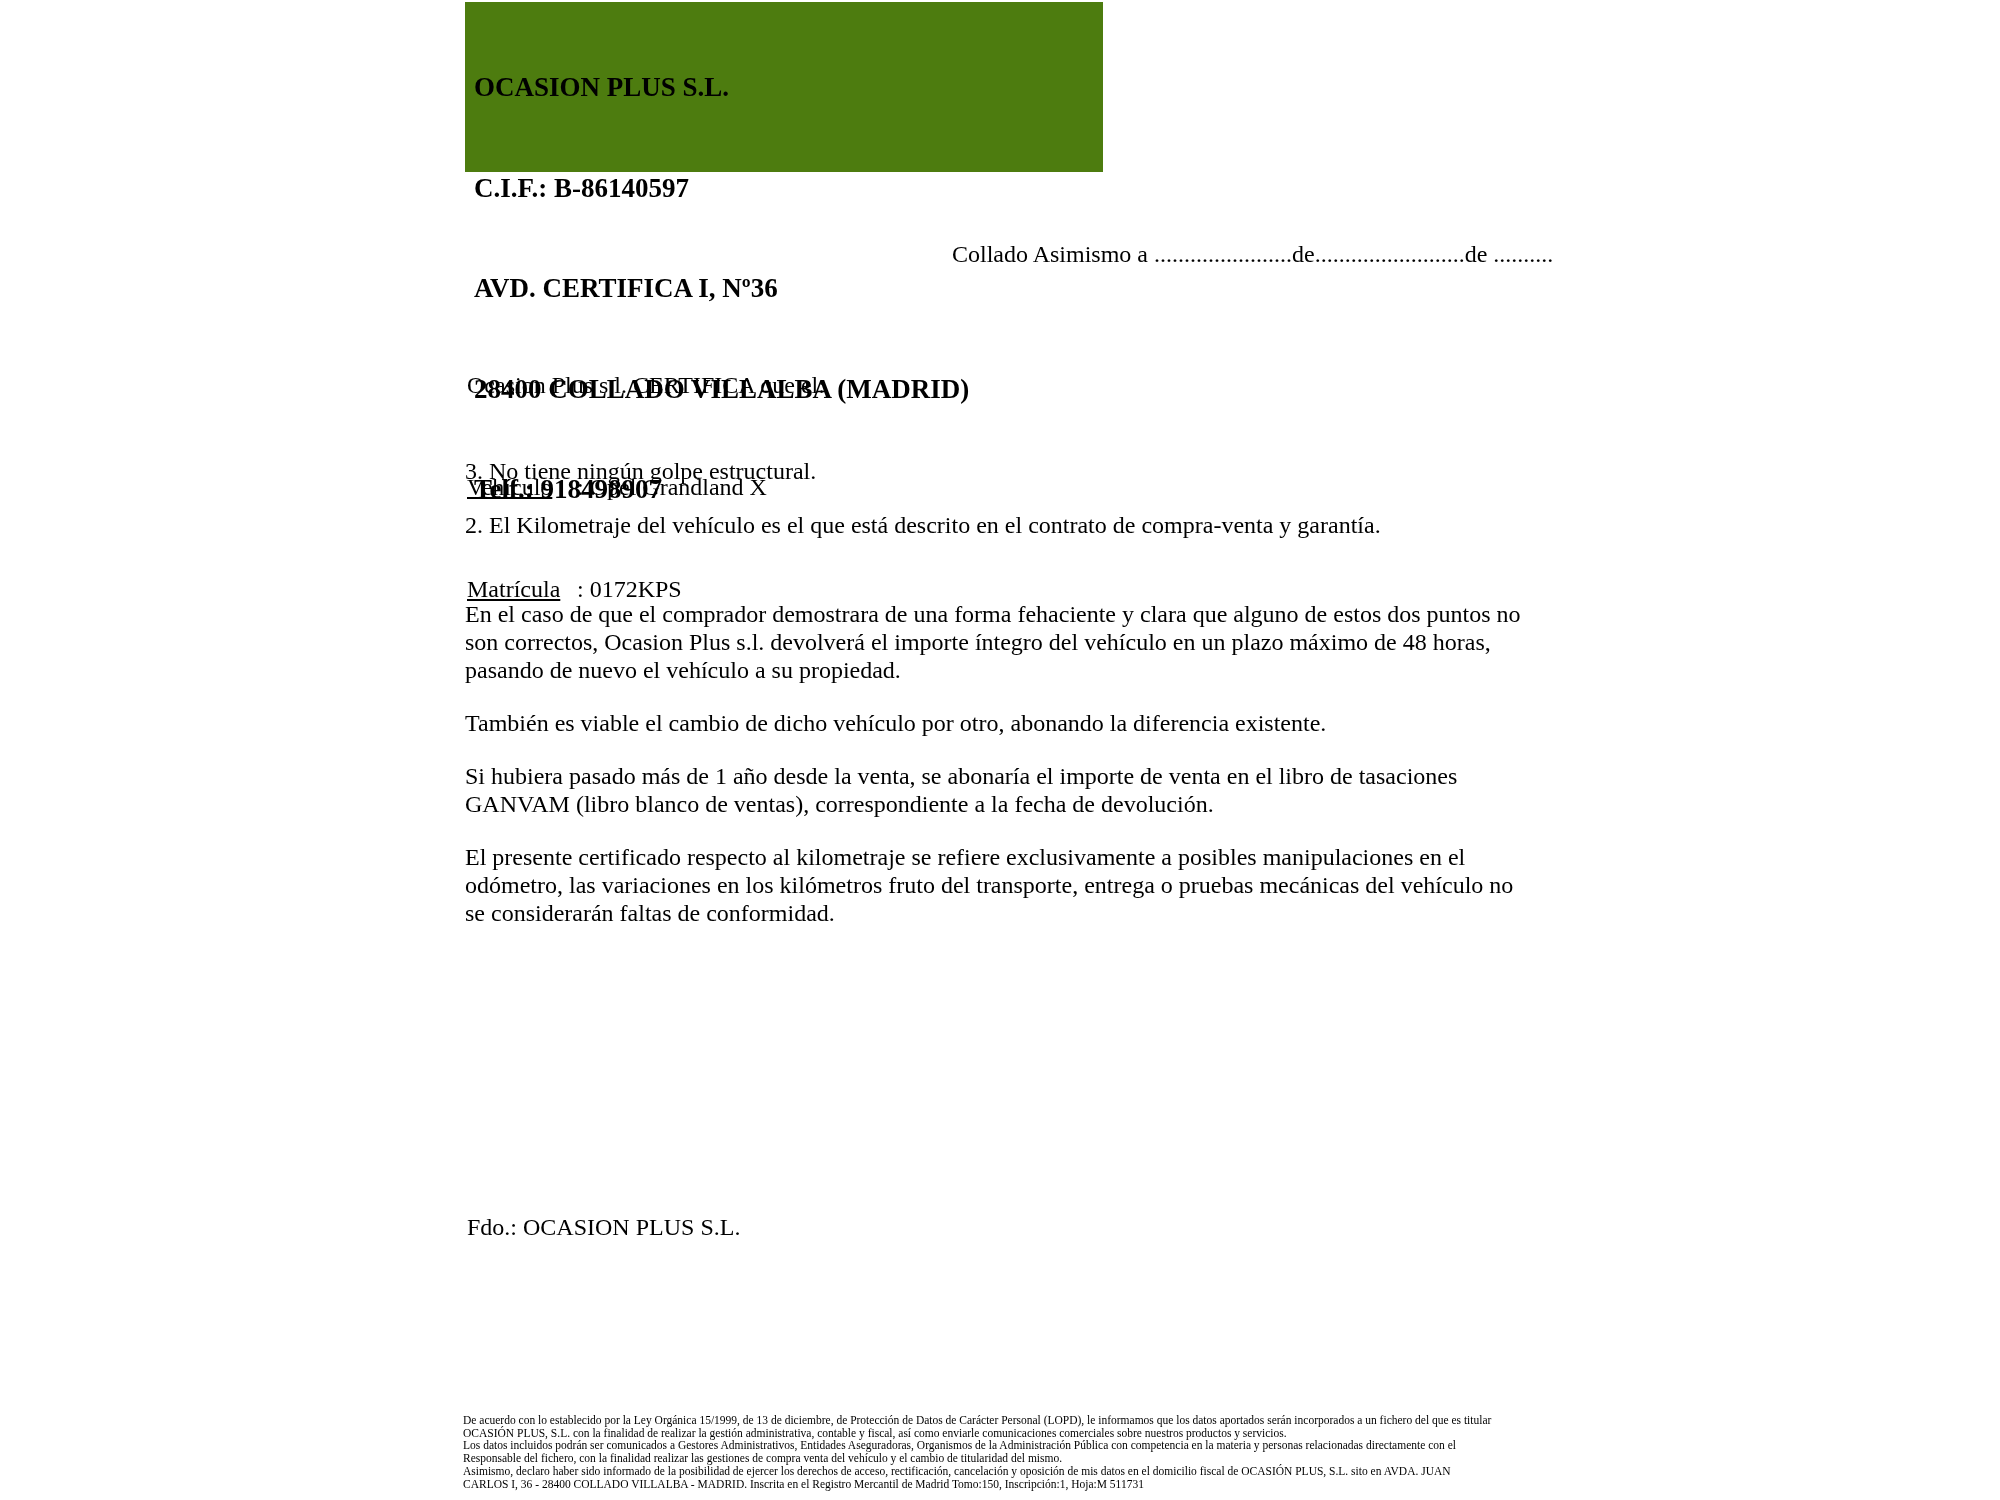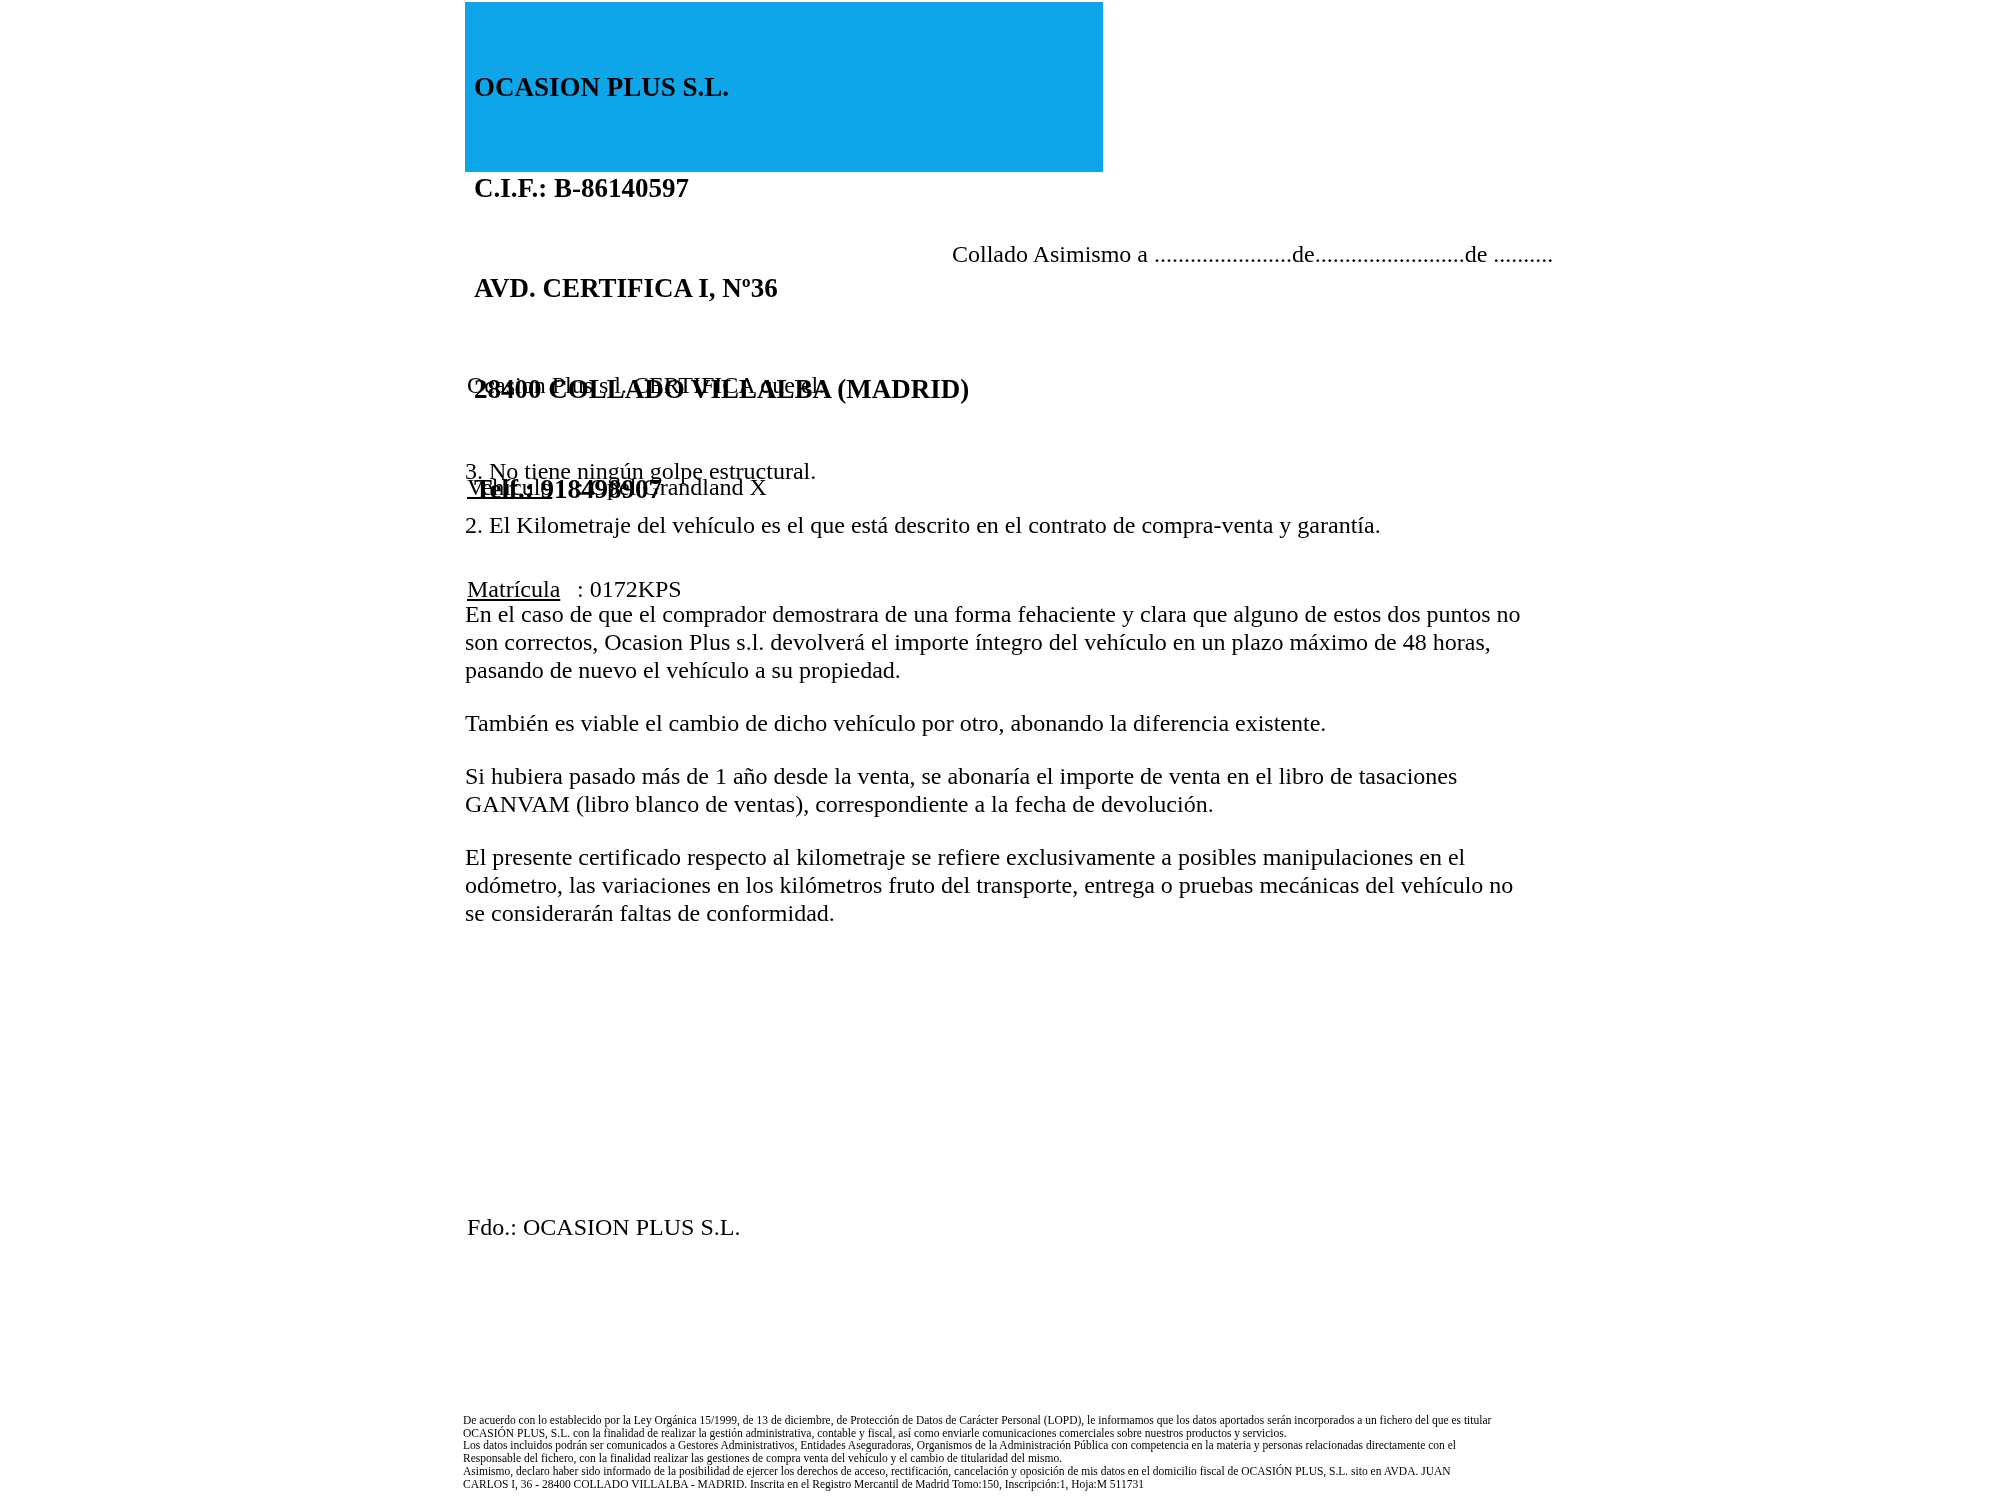--- a/index.html
+++ b/index.html
@@ -7,21 +7,21 @@
     width: 2000px; height: 1500px;
     background: #ffffff;
     font-family: "Liberation Serif", "DejaVu Serif", serif;
     color: #000000;
   }
   .page { position: relative; width: 2000px; height: 1500px; overflow: hidden; }
 
   .header-box {
     position: absolute; left: 465px; top: 2px;
     width: 638px; height: 170px;
-    background: #0ea5e9;
+    background: #4d7c0f;
     padding: 2px 0 0 9px;
     font-weight: bold;
     font-size: 27px; line-height: 33.5px;
     white-space: pre;
   }
 
   .date-line {
     position: absolute; left: 952px; top: 240px;
     font-size: 24px; line-height: 28px;
     white-space: pre;

